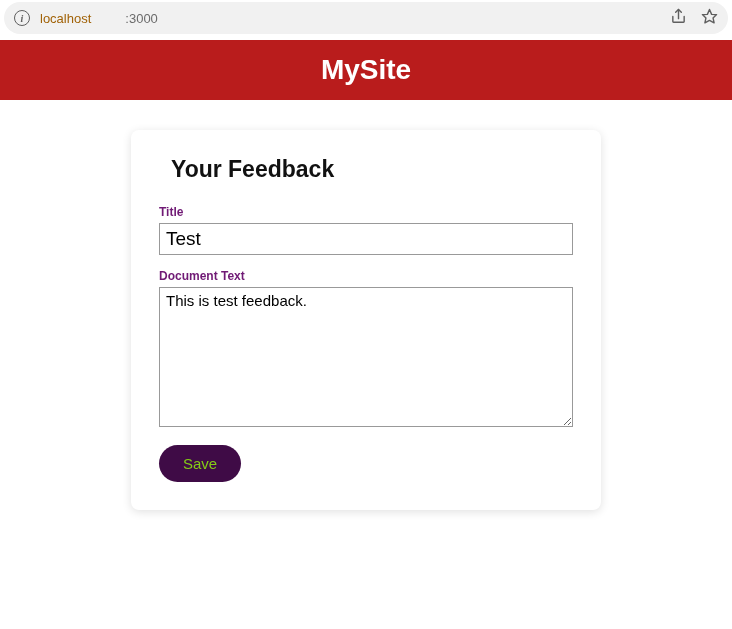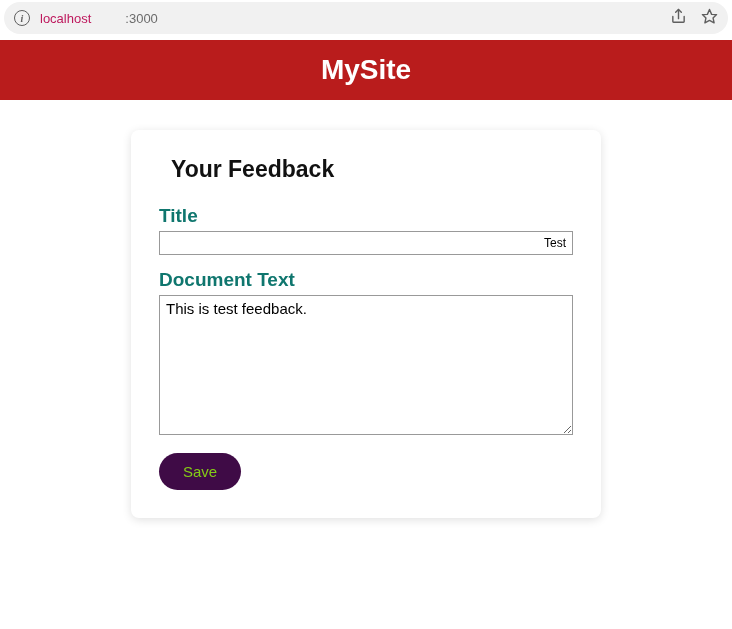--- a/index.html
+++ b/index.html
@@ -34,21 +34,21 @@
       align-items: center;
       justify-content: center;
       font-size: 10px;
       margin-right: 10px;
       color: #5f5f5f;
       font-family: Georgia, serif;
       font-style: italic;
       font-weight: bold;
     }
     .browser-bar .url-host {
-      color: #be185d;
+      color: #a16207;
     }
     .browser-bar .url-port {
       color: #6b6b6b;
       margin-left: 34px;
     }
     .browser-bar .right-icons {
       margin-left: auto;
       display: flex;
       align-items: center;
       gap: 14px;
@@ -80,34 +80,33 @@
       padding: 26px 28px 28px 28px;
     }
     .card h2 {
       font-size: 23px;
       font-weight: bold;
       margin-bottom: 22px;
       color: #111;
       margin-left: 12px;
     }
     .form-label {
-      font-size: 19px;
+      font-size: 12px;
       font-weight: bold;
-      color: #0f766e;
+      color: #701a75;
       margin-bottom: 4px;
       display: block;
     }
     .text-input {
       width: 100%;
-      font-size: 12px;
+      font-size: 19px;
       padding: 4px 6px;
       border: 1px solid #999;
       font-family: Arial, Helvetica, sans-serif;
       margin-bottom: 14px;
-      text-align: right;
     }
     .textarea-input {
       width: 100%;
       height: 140px;
       font-size: 15px;
       padding: 4px 6px;
       border: 1px solid #999;
       font-family: Arial, Helvetica, sans-serif;
       resize: both;
       margin-bottom: 14px;

